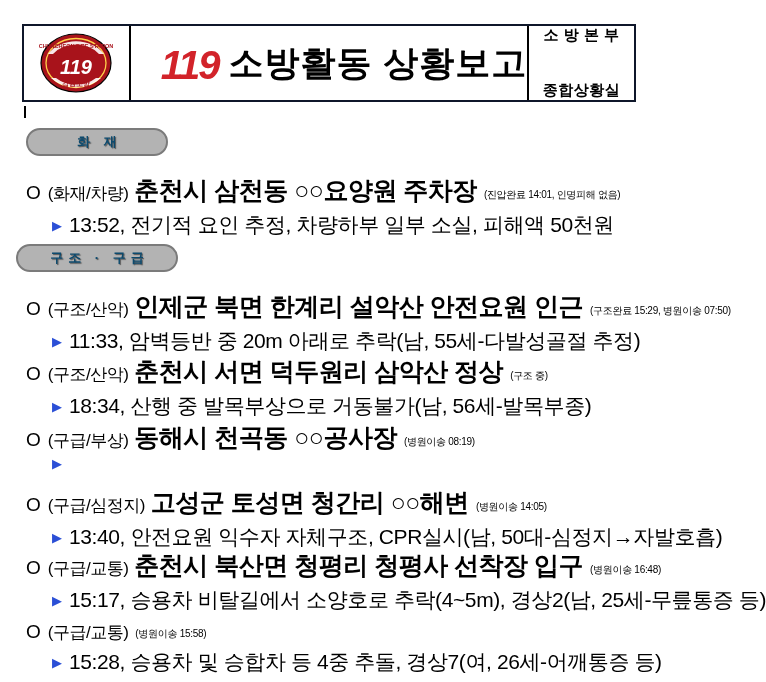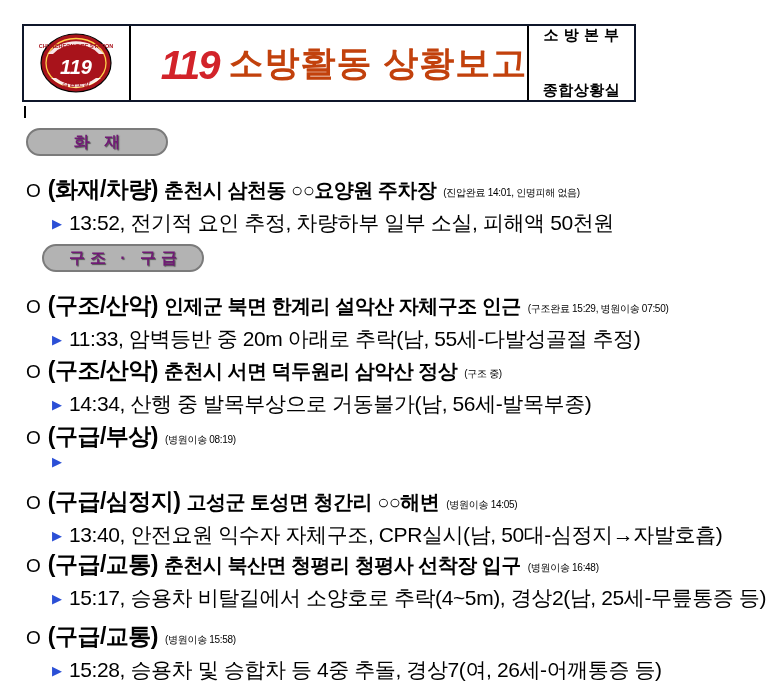--- a/index.html
+++ b/index.html
@@ -59,21 +59,21 @@
     letter-spacing: -2px;
     line-height: 1;
     position: relative;
     top: 2px;
   }
   .main-title {
     font-family: "Liberation Sans", sans-serif;
     font-weight: bold;
     font-size: 35px;
     letter-spacing: 1px;
-    color: #c2410c;
+    color: #000000;
     white-space: nowrap;
   }
   .header-right-cell {
     width: 112px;
     border-left: 2px solid #000000;
     display: flex;
     flex-direction: column;
     align-items: center;
     justify-content: space-between;
     box-sizing: border-box;
@@ -102,54 +102,54 @@
     height: 28px;
     border: 2px solid #7b7b7b;
     border-radius: 14px;
     background: #b3b3b3;
     display: flex;
     align-items: center;
     justify-content: center;
     box-sizing: border-box;
   }
   .section-label span {
-    font-size: 16px;
-    font-weight: bold;
-    color: #701a75;
+    font-size: 13px;
+    font-weight: bold;
+    color: #0c4a6e;
     letter-spacing: 5px;
     text-shadow: 1px 1px 1px #555555;
     padding-left: 5px;
   }
   #sec-fire { left: 26px; top: 128px; width: 142px; }
-  #sec-rescue { left: 42px; top: 244px; width: 162px; align-items: center; }
+  #sec-rescue { left: 16px; top: 244px; width: 162px; align-items: center; }
 
   
   .entry {
     position: absolute;
     left: 26px;
     width: 730px;
   }
   .line-main {
     display: flex;
     align-items: baseline;
     white-space: nowrap;
   }
   .bullet-circle {
     font-size: 19px;
     line-height: 1;
     margin-right: 7px;
     font-weight: normal;
   }
   .cat {
-    font-size: 23px;
-    font-weight: bold;
+    font-size: 17px;
+    font-weight: normal;
     letter-spacing: -0.5px;
   }
   .place {
-    font-size: 20px;
+    font-size: 25px;
     font-weight: bold;
     letter-spacing: -0.5px;
     margin-left: 6px;
   }
   .note {
     font-size: 10px;
     margin-left: 7px;
     letter-spacing: -0.3px;
     position: relative;
     top: -1px;
@@ -228,46 +228,47 @@
   <div class="line-sub">
     <span class="tri">▶</span>
     <span class="sub-text">13:52, 전기적 요인 추정, 차량하부 일부 소실, 피해액 50천원</span>
   </div>
 </div>
 
 <div class="entry" id="entry-1">
   <div class="line-main">
     <span class="bullet-circle">O</span>
     <span class="cat">(구조/산악)</span>
-    <span class="place">인제군 북면 한계리 설악산 자체구조 인근</span>
+    <span class="place">인제군 북면 한계리 설악산 안전요원 인근</span>
     <span class="note">(구조완료 15:29, 병원이송 07:50)</span>
   </div>
   <div class="line-sub">
     <span class="tri">▶</span>
     <span class="sub-text">11:33, 암벽등반 중 20m 아래로 추락(남, 55세-다발성골절 추정)</span>
   </div>
 </div>
 
 <div class="entry" id="entry-2">
   <div class="line-main">
     <span class="bullet-circle">O</span>
     <span class="cat">(구조/산악)</span>
     <span class="place">춘천시 서면 덕두원리 삼악산 정상</span>
     <span class="note">(구조 중)</span>
   </div>
   <div class="line-sub">
     <span class="tri">▶</span>
-    <span class="sub-text">14:34, 산행 중 발목부상으로 거동불가(남, 56세-발목부종)</span>
+    <span class="sub-text">18:34, 산행 중 발목부상으로 거동불가(남, 56세-발목부종)</span>
   </div>
 </div>
 
 <div class="entry" id="entry-3">
   <div class="line-main">
     <span class="bullet-circle">O</span>
     <span class="cat">(구급/부상)</span>
+    <span class="place">동해시 천곡동 ○○공사장</span>
     <span class="note">(병원이송 08:19)</span>
   </div>
   <div class="line-sub">
     <span class="tri">▶</span>
   </div>
 </div>
 
 <div class="entry" id="entry-4">
   <div class="line-main">
     <span class="bullet-circle">O</span>

